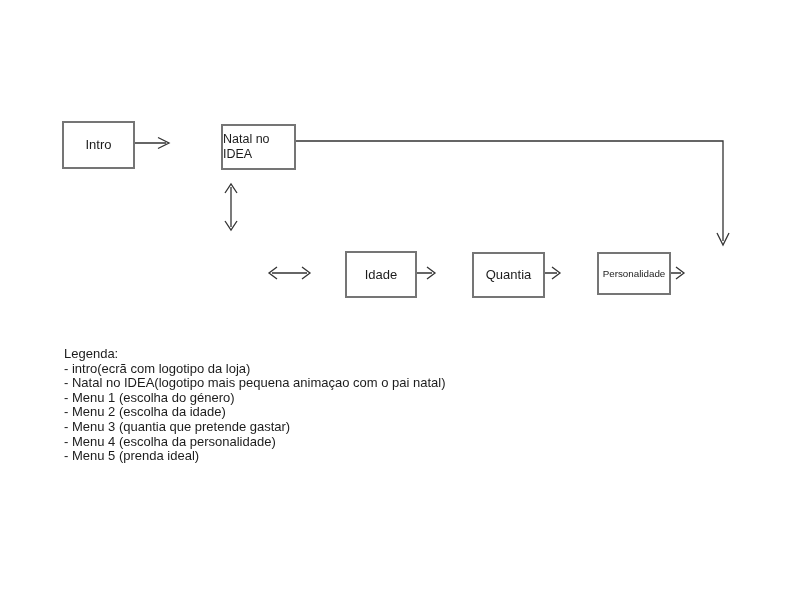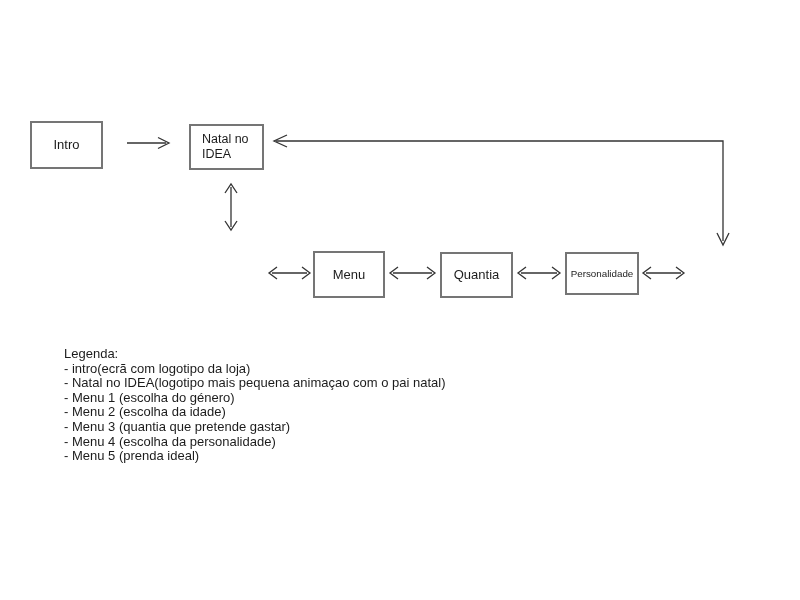--- a/index.html
+++ b/index.html
@@ -29,23 +29,24 @@
     background:#ffffff;
     border:2px solid var(--box-border);
     box-sizing:border-box;
     display:flex;
     align-items:center;
     justify-content:center;
     text-align:center;
     font-size:13px;
     line-height:16px;
     color:var(--text);
+    margin-left:32px;
   }
   .node.two-line{white-space:pre-line;font-size:12.5px;line-height:15.5px;}
-  .node.left-text{justify-content:flex-start;text-align:left;padding-left:11px;}
+  .node.left-text{justify-content:flex-start;text-align:left;}
   #node-intro{left:30px;top:121px;width:73px;height:48px;}
   #node-natal{left:189px;top:124px;width:75px;height:46px;}
   #node-genero{left:193px;top:250px;width:73px;height:46px;}
   #node-idade{left:313px;top:251px;width:72px;height:47px;}
   #node-quantia{left:440px;top:252px;width:73px;height:46px;}
   #node-personalidade{left:565px;top:252px;width:74px;height:43px;font-size:9.8px;}
   #node-prenda{left:688px;top:249px;width:73px;height:47px;}
   .legend{
     position:absolute;
     left:64px;top:347px;
@@ -102,21 +103,21 @@
       <polyline points="676,267 684,273 676,279"></polyline>
     </g>
   </svg>
 
   <div class="node" id="node-intro">Intro</div>
 
   <div class="node two-line left-text" id="node-natal">Natal no
 IDEA</div>
 
 
-  <div class="node" id="node-idade">Menu</div>
+  <div class="node" id="node-idade">Idade</div>
 
   <div class="node" id="node-quantia">Quantia</div>
 
   <div class="node" id="node-personalidade">Personalidade</div>
 
 
   <div class="legend">
     <div>Legenda:</div>
     <div>- intro(ecrã com logotipo da loja)</div>
     <div>- Natal no IDEA(logotipo mais pequena animaçao com o pai natal)</div>

